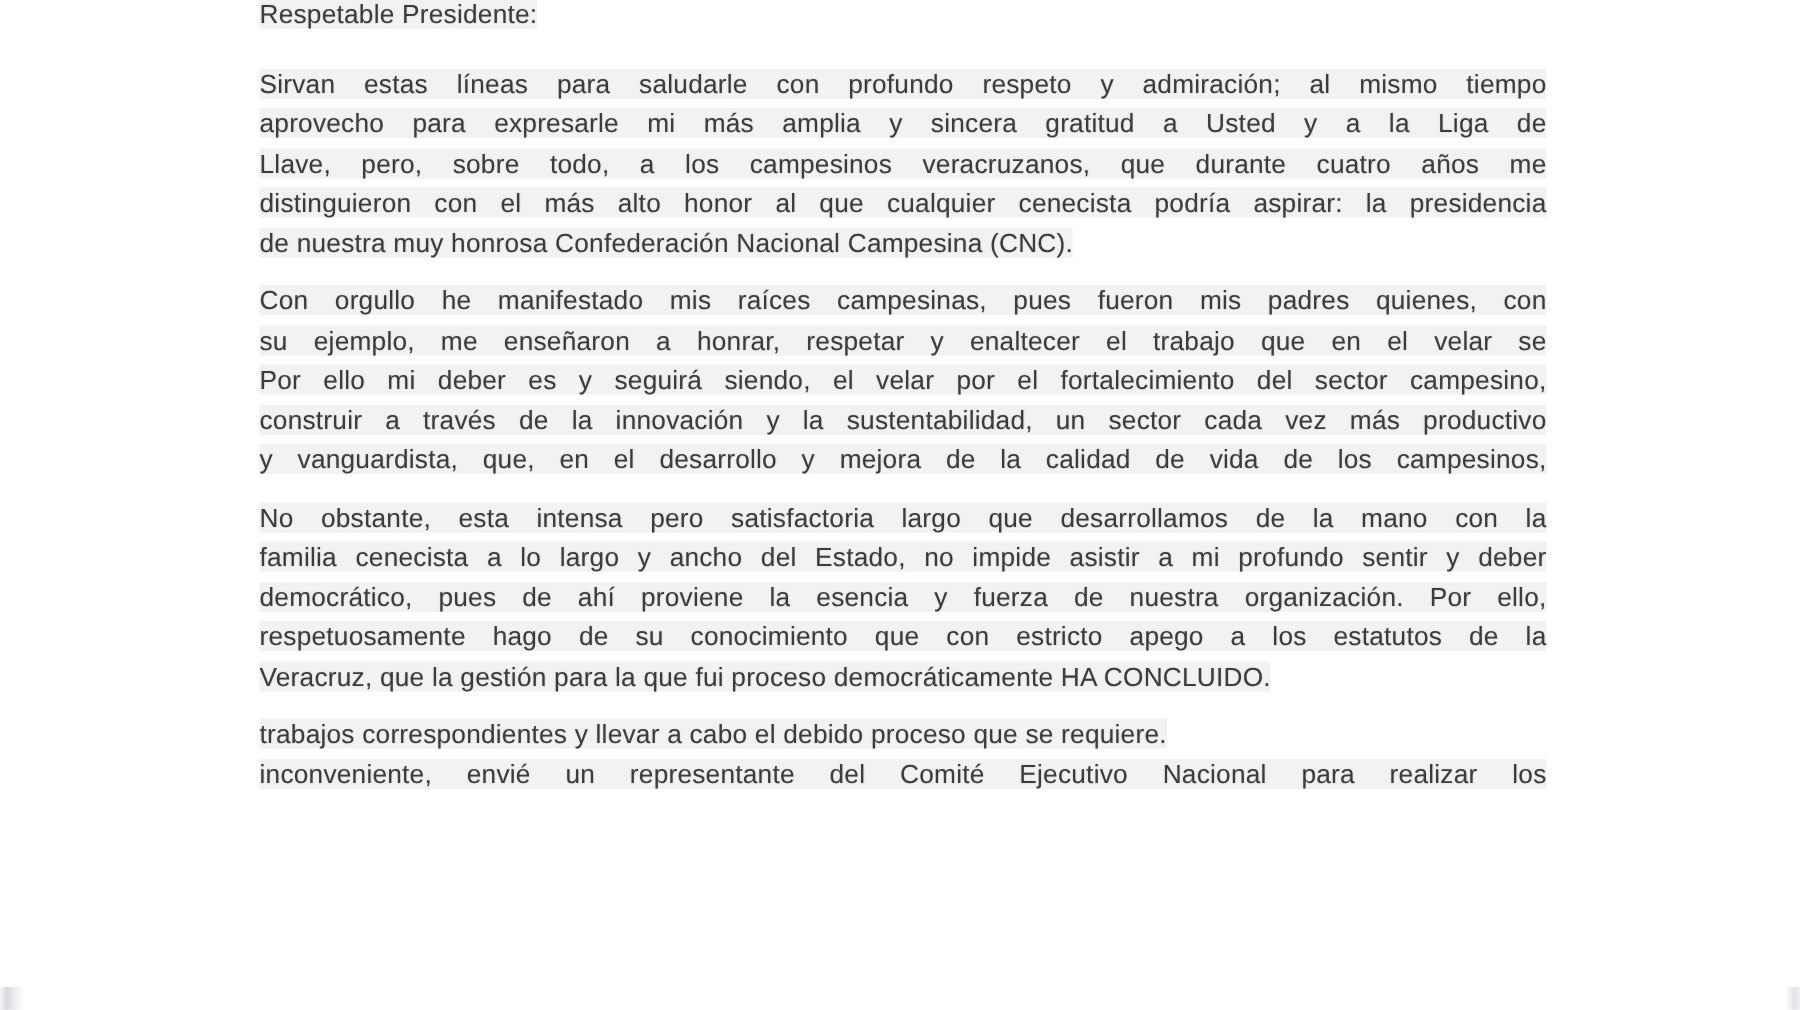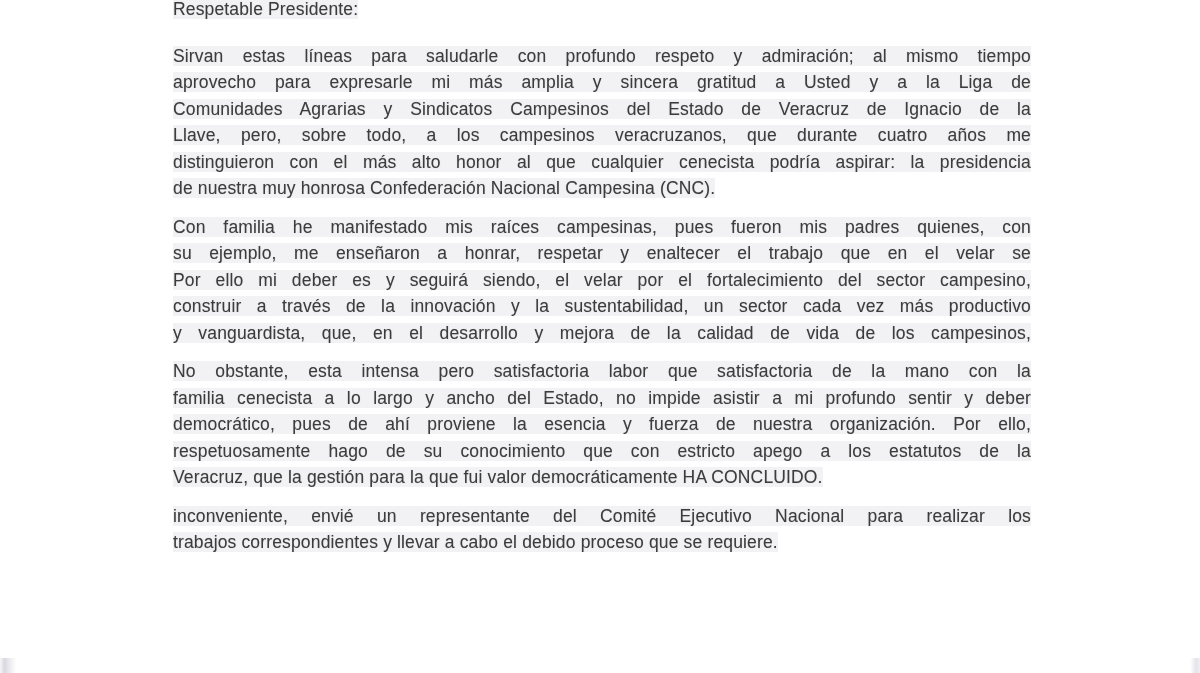--- a/index.html
+++ b/index.html
@@ -74,37 +74,36 @@
 <div class="edge-strip edge-left"></div>
 <div class="edge-strip edge-right"></div>
 
 <div class="page">
   <div class="letter-body">
     <div class="salutation"><span class="band">Respetable Presidente:</span></div>
 
   <div class="paragraph">
         <div class="line"><span class="band">Sirvan estas líneas para saludarle con profundo respeto y admiración; al mismo tiempo</span></div>
         <div class="line"><span class="band">aprovecho para expresarle mi más amplia y sincera gratitud a Usted y a la Liga de</span></div>
-        <div class="line"><span class="band">Comunidades Agrarias y Sindicatos Campesinos del Estado de Veracruz de Ignacio de la</span></div>
         <div class="line"><span class="band">Llave, pero, sobre todo, a los campesinos veracruzanos, que durante cuatro años me</span></div>
         <div class="line"><span class="band">distinguieron con el más alto honor al que cualquier cenecista podría aspirar: la presidencia</span></div>
         <div class="line last"><span class="band">de nuestra muy honrosa Confederación Nacional Campesina (CNC).</span></div>
       </div>
       <div class="paragraph">
-        <div class="line"><span class="band">Con familia he manifestado mis raíces campesinas, pues fueron mis padres quienes, con</span></div>
+        <div class="line"><span class="band">Con orgullo he manifestado mis raíces campesinas, pues fueron mis padres quienes, con</span></div>
         <div class="line"><span class="band">su ejemplo, me enseñaron a honrar, respetar y enaltecer el trabajo que en el velar se</span></div>
         <div class="line"><span class="band">Por ello mi deber es y seguirá siendo, el velar por el fortalecimiento del sector campesino,</span></div>
         <div class="line"><span class="band">construir a través de la innovación y la sustentabilidad, un sector cada vez más productivo</span></div>
         <div class="line"><span class="band">y vanguardista, que, en el desarrollo y mejora de la calidad de vida de los campesinos,</span></div>
       </div>
       <div class="paragraph">
-        <div class="line"><span class="band">No obstante, esta intensa pero satisfactoria labor que satisfactoria de la mano con la</span></div>
+        <div class="line"><span class="band">No obstante, esta intensa pero satisfactoria largo que desarrollamos de la mano con la</span></div>
         <div class="line"><span class="band">familia cenecista a lo largo y ancho del Estado, no impide asistir a mi profundo sentir y deber</span></div>
         <div class="line"><span class="band">democrático, pues de ahí proviene la esencia y fuerza de nuestra organización. Por ello,</span></div>
         <div class="line"><span class="band">respetuosamente hago de su conocimiento que con estricto apego a los estatutos de la</span></div>
-        <div class="line last"><span class="band">Veracruz, que la gestión para la que fui valor democráticamente HA CONCLUIDO.</span></div>
+        <div class="line last"><span class="band">Veracruz, que la gestión para la que fui proceso democráticamente HA CONCLUIDO.</span></div>
       </div>
       <div class="paragraph">
+        <div class="line last"><span class="band">trabajos correspondientes y llevar a cabo el debido proceso que se requiere.</span></div>
         <div class="line"><span class="band">inconveniente, envié un representante del Comité Ejecutivo Nacional para realizar los</span></div>
-        <div class="line last"><span class="band">trabajos correspondientes y llevar a cabo el debido proceso que se requiere.</span></div>
       </div>
     </div>
 </div>
 
 </body></html>

